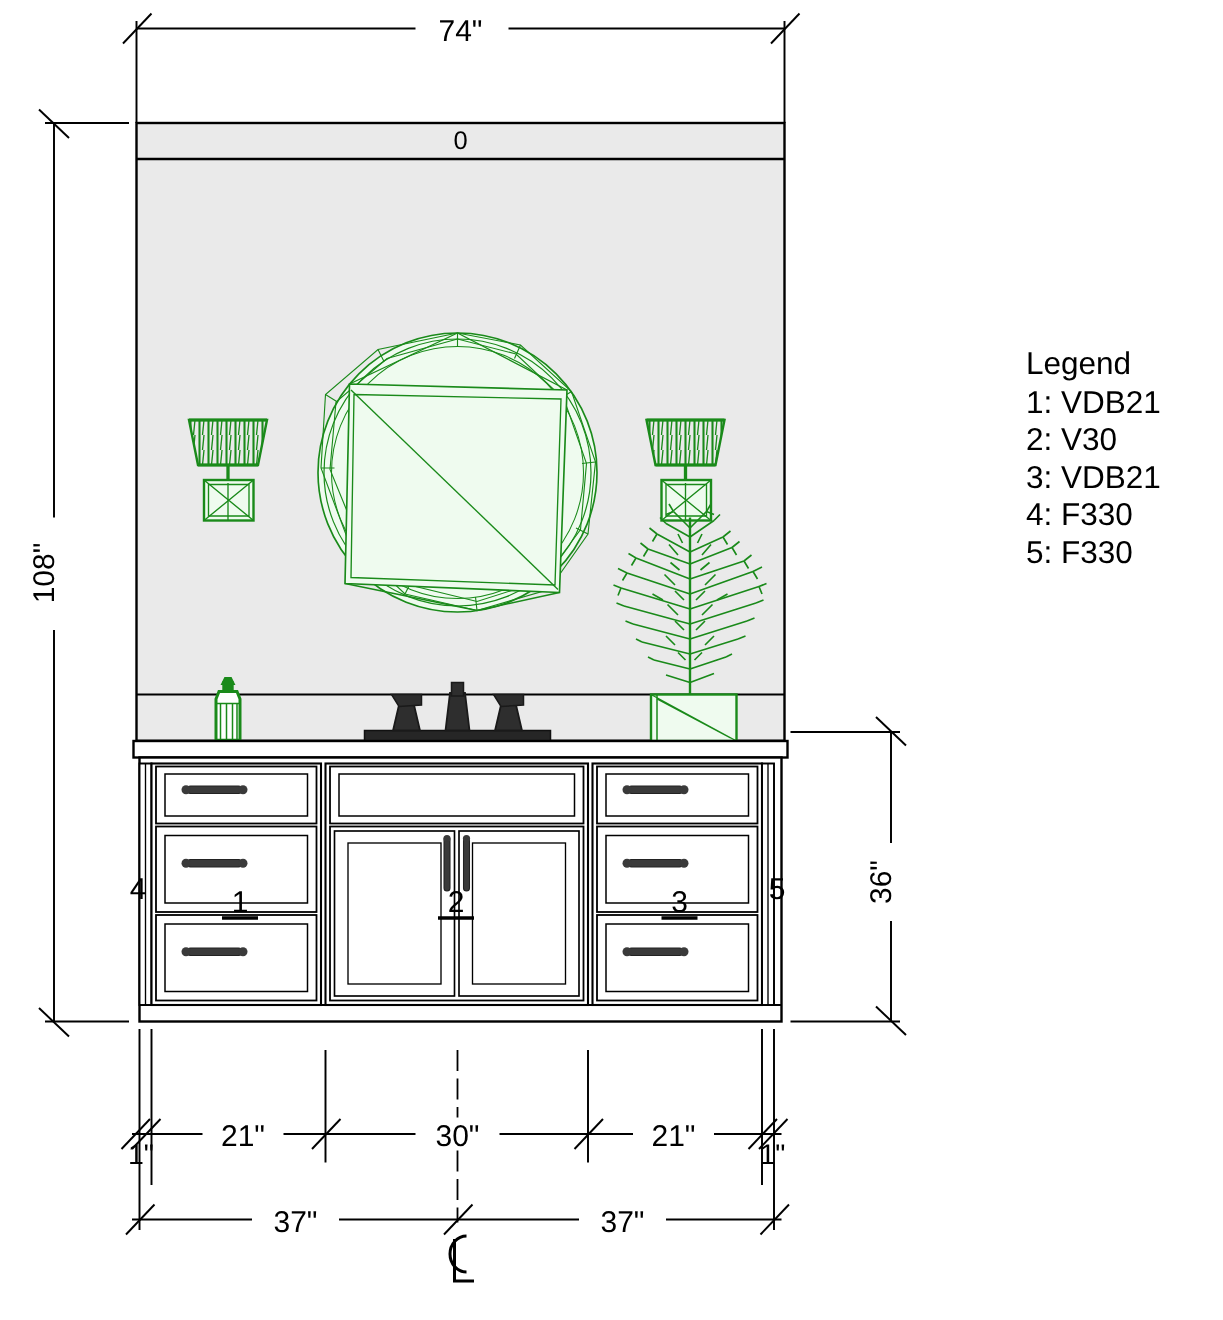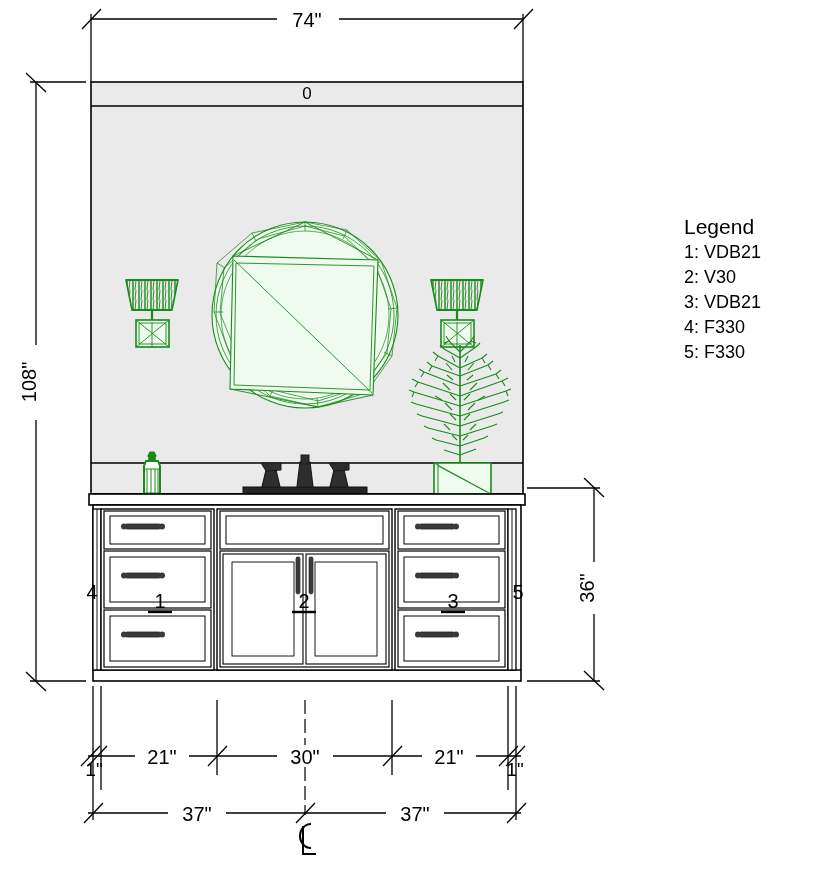--- a/index.html
+++ b/index.html
@@ -16,32 +16,32 @@
   }
   #stage {
     position: absolute;
     left: 0; top: 0;
     width: 815px;
     height: 880px;
   }
   .legend {
     position: absolute;
     left: 684px;
-    top: 214px;
+    top: 230px;
     font-family: "Liberation Sans", sans-serif;
     font-size: 21px;
     color: #000000;
     line-height: 25px;
     white-space: nowrap;
   }
   .legend-title {
     font-size: 21px;
     margin-bottom: 1px;
   }
-  .legend-row { font-size: 18px; }
+  .legend-row { font-size: 21px; }
   svg { display: block; }
   text { font-family: "Liberation Sans", sans-serif; fill: #000; }
 </style>
 </head>
 <body>
 
 <div id="stage">
 
 <svg width="815" height="880" viewBox="0 0 815 880">
   <defs>

